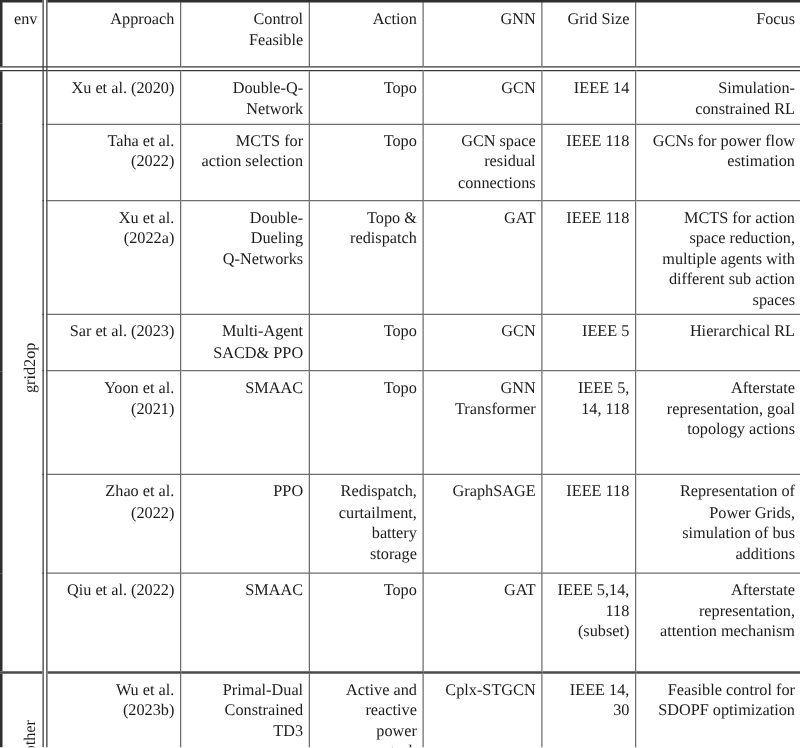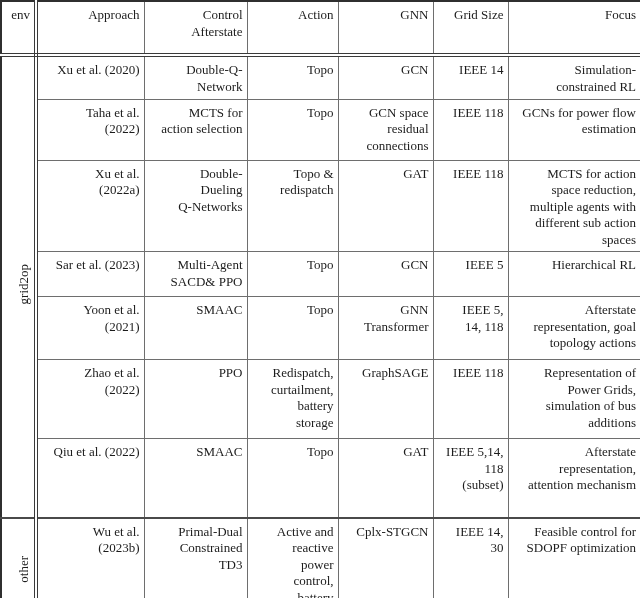--- a/index.html
+++ b/index.html
@@ -65,21 +65,21 @@
   }
   tr.group-start td {
     border-top: 2px solid #4a4a4a;
     padding-left: 13px;
   }
   tr.r-head { height: 54px; }
   tr.r0 { height: 44px; }
   tr.r1 { height: 61px; }
   tr.r2 { height: 90px; padding-left: 26px; }
   tr.r3 { height: 45px; }
-  tr.r4 { height: 63px; padding-left: 16px; }
+  tr.r4 { height: 83px; padding-left: 16px; }
   tr.r5 { height: 79px; margin-top: 28px; }
   tr.r6 { height: 79px; }
   tr.r7 { height: 88px; }
 </style>
 </head>
 <body>
 
 <div class="page">
   <table class="paper-table">
     <colgroup>
@@ -89,21 +89,21 @@
         <col class="c-act">
       <col class="c-gnn">
         <col class="c-grid">
         <col class="c-focus">
     </colgroup>
     <thead>
       <tr class="r-head">
         <th class="env-col">env</th>
         <th>Approach</th>
         <th>Control
-Afterstate</th>
+Feasible</th>
         <th>Action</th>
         <th>GNN</th>
         <th>Grid Size</th>
         <th>Focus</th>
       </tr>
     </thead>
     <tbody>
       <tr class="r0 group-start">
         <td class="env-cell env-col" rowspan="7"><span class="vtext">grid2op</span></td>
         <td>Xu et al. (2020)</td>

